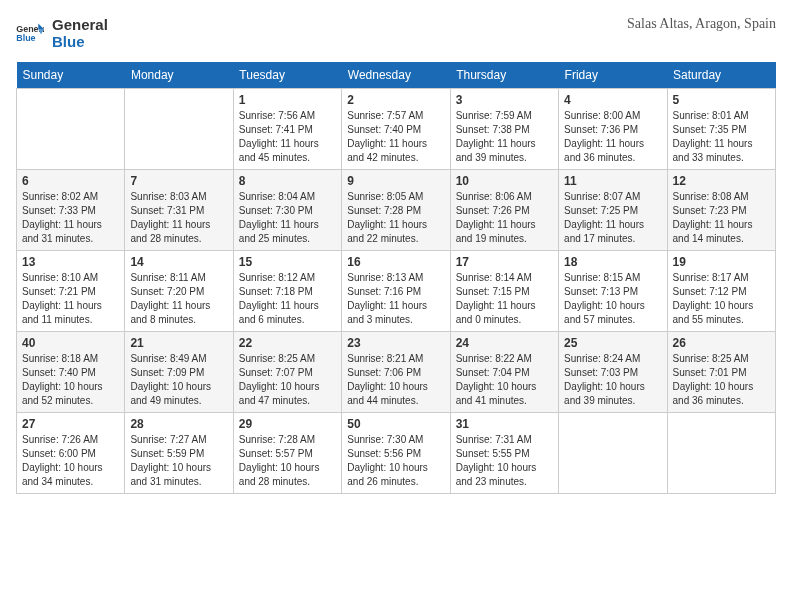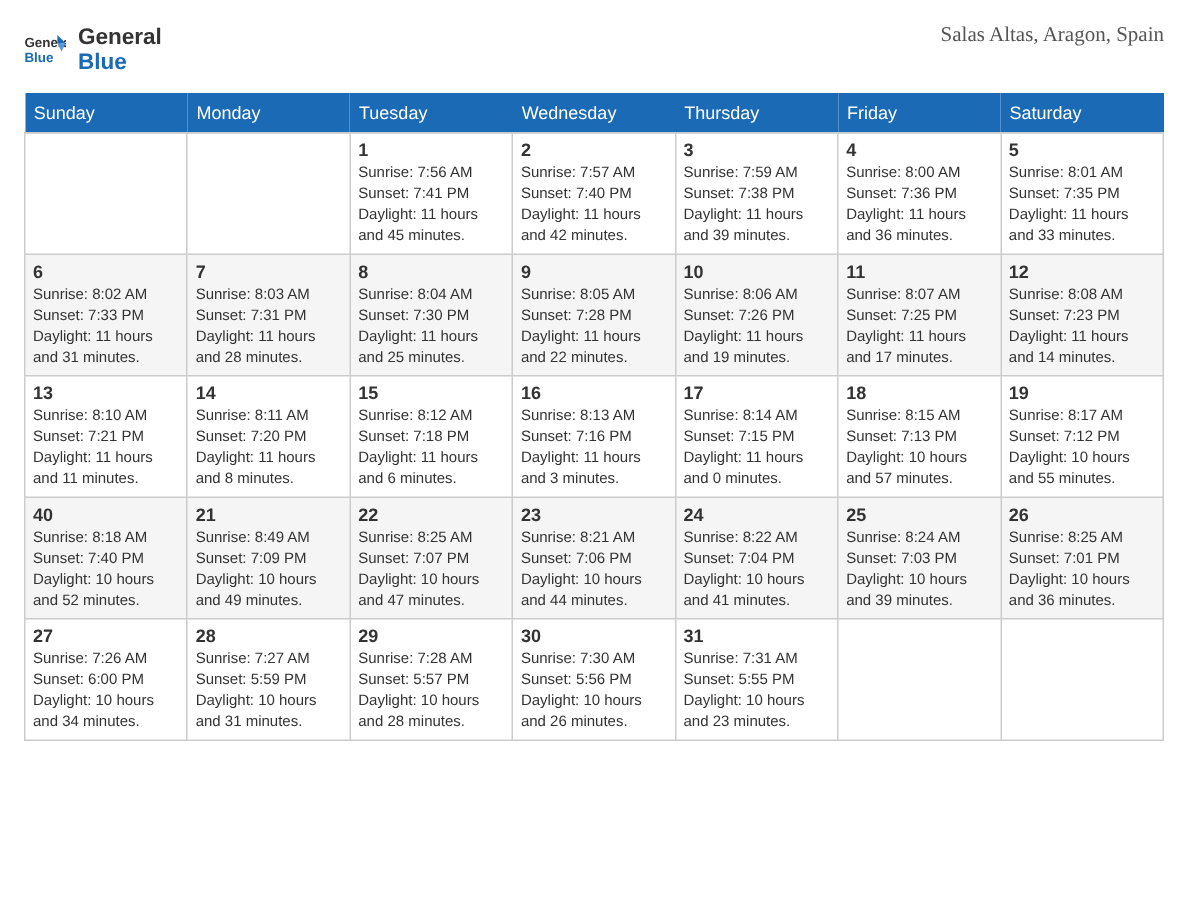--- a/index.html
+++ b/index.html
@@ -294,21 +294,21 @@
 Sunset: 5:59 PM
 Daylight: 10 hours and 31 minutes.</div>
         </td>
         <td>
           <span class="day-num">29</span>
           <div class="day-detail">Sunrise: 7:28 AM
 Sunset: 5:57 PM
 Daylight: 10 hours and 28 minutes.</div>
         </td>
         <td>
-          <span class="day-num">30</span>
+          <span class="day-num">50</span>
           <div class="day-detail">Sunrise: 7:30 AM
 Sunset: 5:56 PM
 Daylight: 10 hours and 26 minutes.</div>
         </td>
         <td>
           <span class="day-num">31</span>
           <div class="day-detail">Sunrise: 7:31 AM
 Sunset: 5:55 PM
 Daylight: 10 hours and 23 minutes.</div>
         </td>

